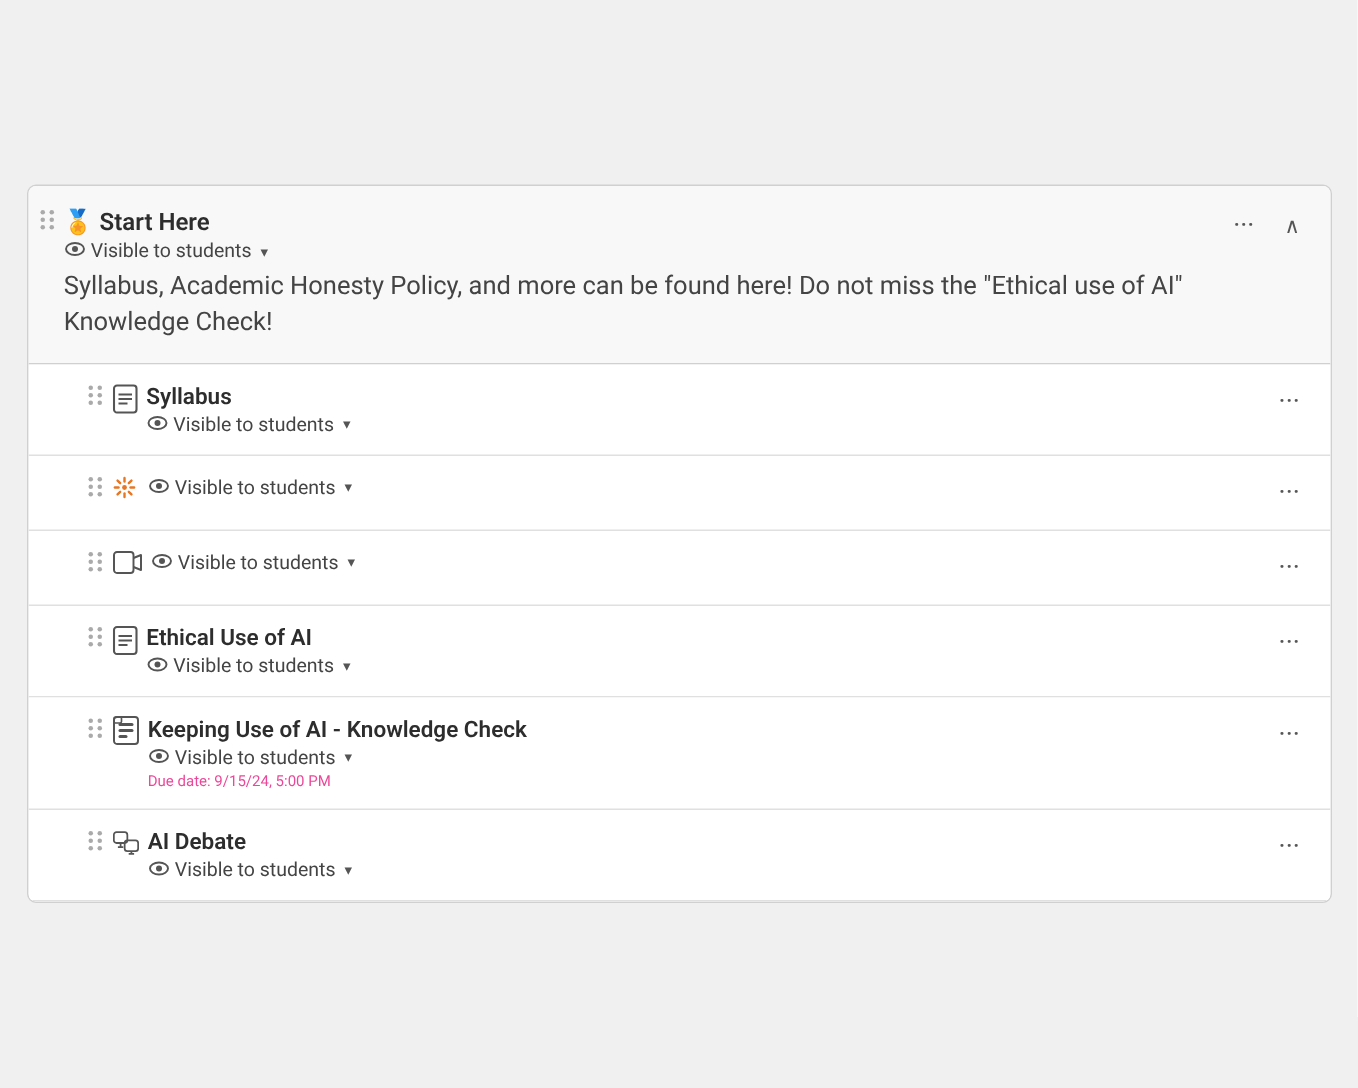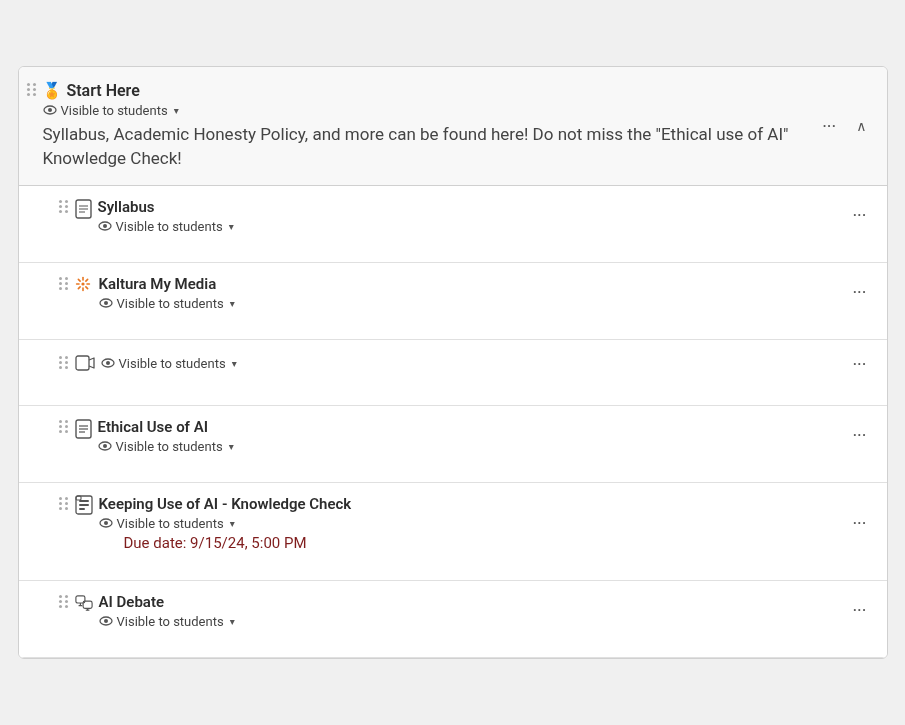--- a/index.html
+++ b/index.html
@@ -23,21 +23,21 @@
       padding: 14px 16px 14px 8px;
       border-bottom: 1px solid #e0e0e0;
       position: relative;
     }
     .module-header {
       background: #f8f8f8;
       border-bottom: 1px solid #d0d0d0;
     }
     .item-row {
       display: flex;
-      align-items: center;
+      align-items: flex-start;
       justify-content: space-between;
     }
     .item-left {
       display: flex;
       align-items: flex-start;
       gap: 6px;
       flex: 1;
     }
     .drag-handle {
       color: #aaa;
@@ -96,44 +96,43 @@
       color: #555;
       margin-left: 2px;
     }
     .module-description {
       font-size: 17px;
       color: #444;
       margin-top: 5px;
       line-height: 1.4;
     }
     .due-date {
-      font-size: 15px;
-      color: #7f1d1d;
+      font-size: 10px;
+      color: #ec4899;
       margin-top: 3px;
-      margin-left: 25px;
     }
     .three-dots {
       color: #555;
       font-size: 18px;
       cursor: pointer;
       padding: 2px 4px;
       flex-shrink: 0;
       margin-left: 8px;
     }
     .collapse-btn {
       color: #555;
       font-size: 14px;
       cursor: pointer;
       padding: 2px 4px;
       flex-shrink: 0;
       margin-left: 8px;
     }
     .sub-item {
       background: #fff;
-      padding: 12px 16px 28px 40px;
+      padding: 12px 16px 12px 40px;
     }
     .kaltura-icon {
       display: inline-block;
       width: 18px;
       height: 18px;
       position: relative;
       flex-shrink: 0;
       margin-top: 1px;
     }
     .kaltura-star {
@@ -263,21 +262,20 @@
             <line x1="10" y1="15" x2="10" y2="18" stroke="#e87722" stroke-width="2" stroke-linecap="round"></line>
             <line x1="2" y1="10" x2="5" y2="10" stroke="#e87722" stroke-width="2" stroke-linecap="round"></line>
             <line x1="15" y1="10" x2="18" y2="10" stroke="#e87722" stroke-width="2" stroke-linecap="round"></line>
             <line x1="4.2" y1="4.2" x2="6.4" y2="6.4" stroke="#e87722" stroke-width="2" stroke-linecap="round"></line>
             <line x1="13.6" y1="13.6" x2="15.8" y2="15.8" stroke="#e87722" stroke-width="2" stroke-linecap="round"></line>
             <line x1="15.8" y1="4.2" x2="13.6" y2="6.4" stroke="#e87722" stroke-width="2" stroke-linecap="round"></line>
             <line x1="6.4" y1="13.6" x2="4.2" y2="15.8" stroke="#e87722" stroke-width="2" stroke-linecap="round"></line>
           </svg>
         </span>
         <div class="item-content">
-          <div class="item-title">Kaltura My Media</div>
           <div class="visibility-row">
             <span class="eye-icon">
               <svg width="14" height="10" viewBox="0 0 14 10" fill="none">
                   <ellipse cx="7" cy="5" rx="6" ry="4" stroke="#555" stroke-width="1.3" fill="none"></ellipse>
                   <circle cx="7" cy="5" r="2" fill="#555"></circle>
                 </svg>
             </span>
             <span class="visibility-label">Visible to students</span>
             <span class="dropdown-arrow">▾</span>
           </div>

